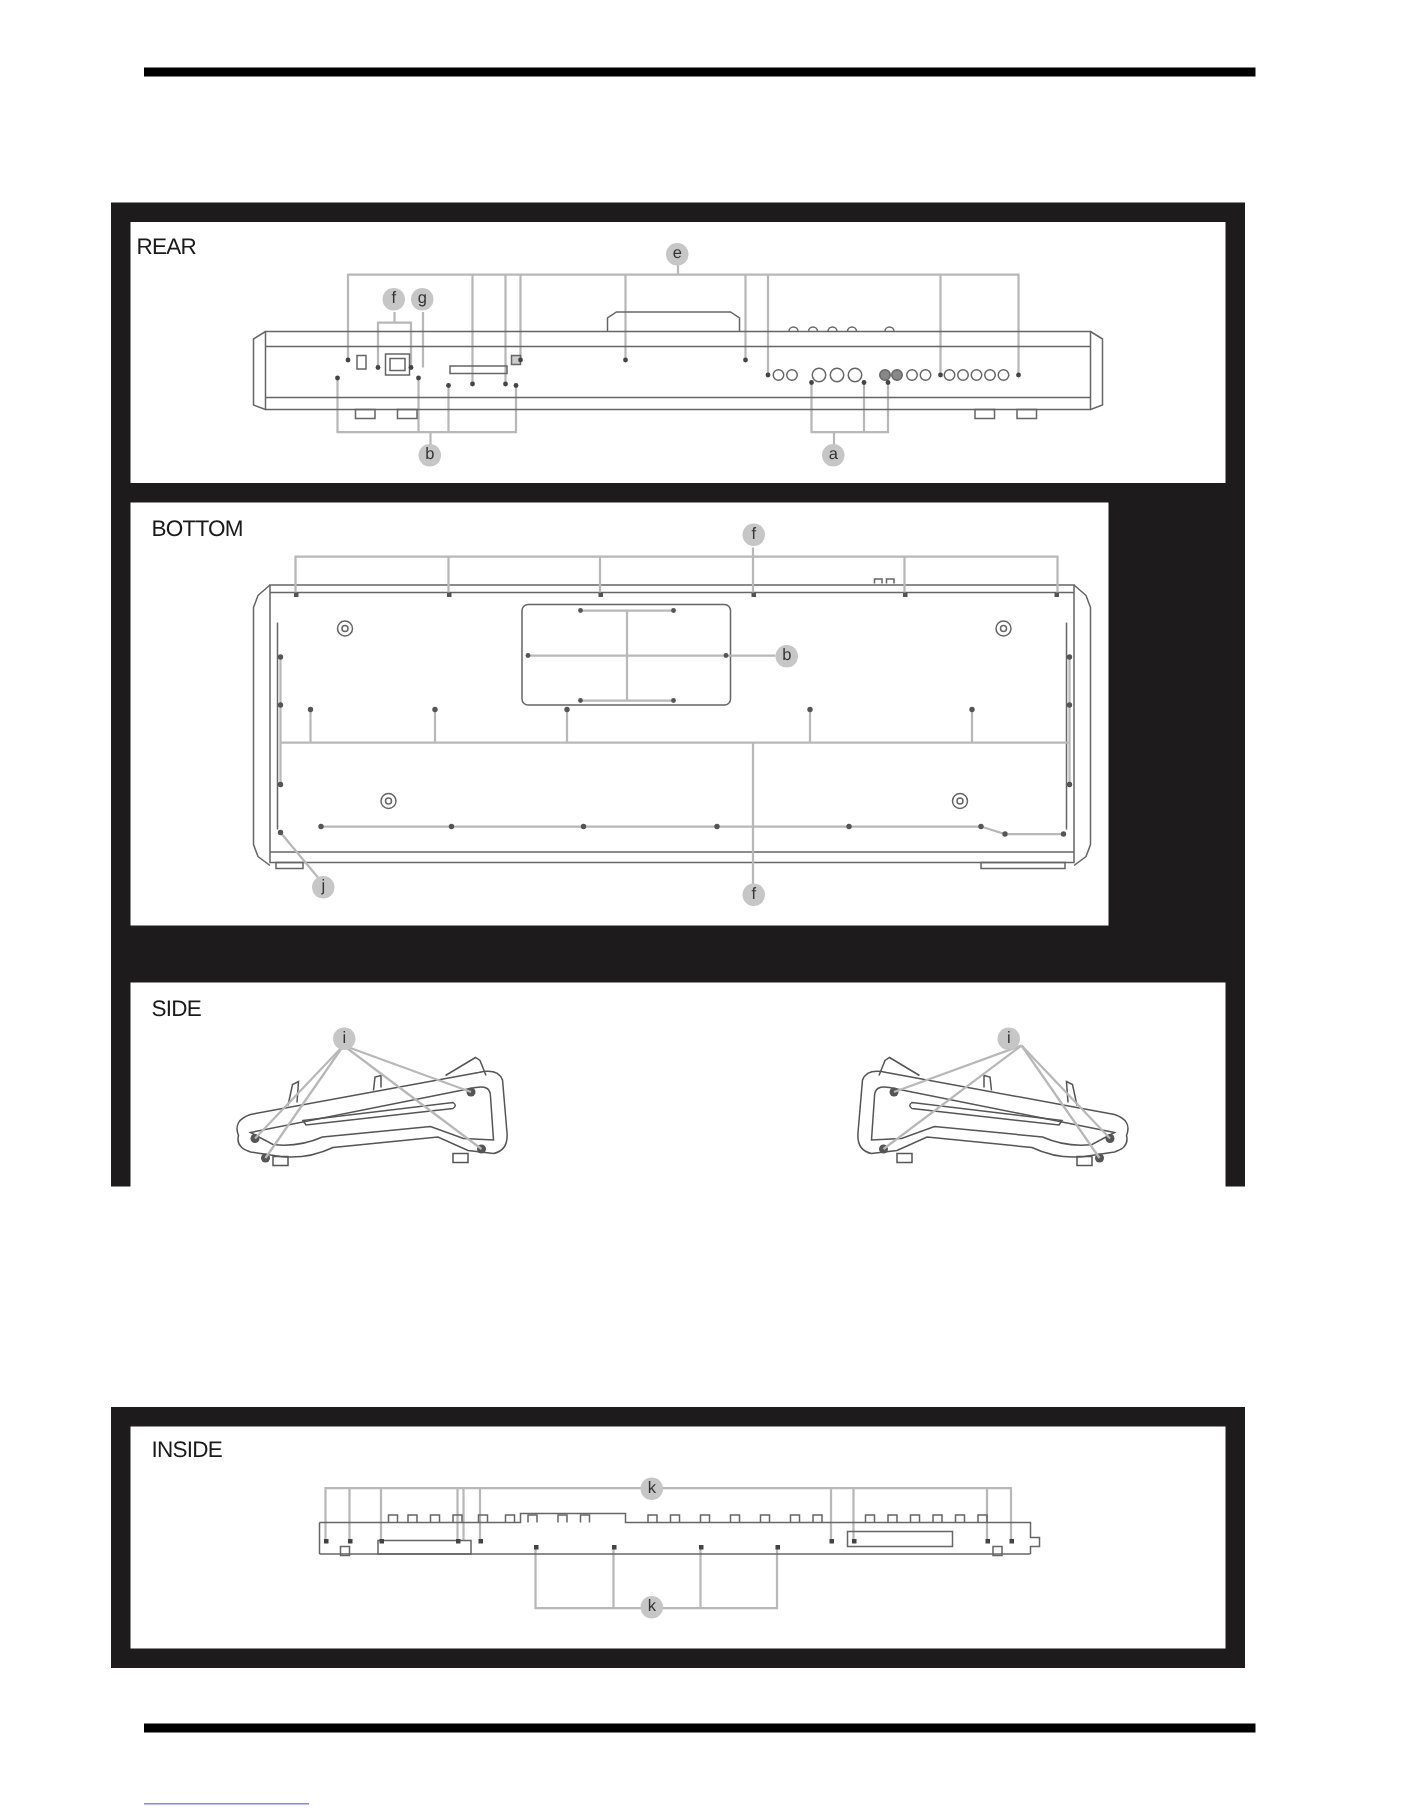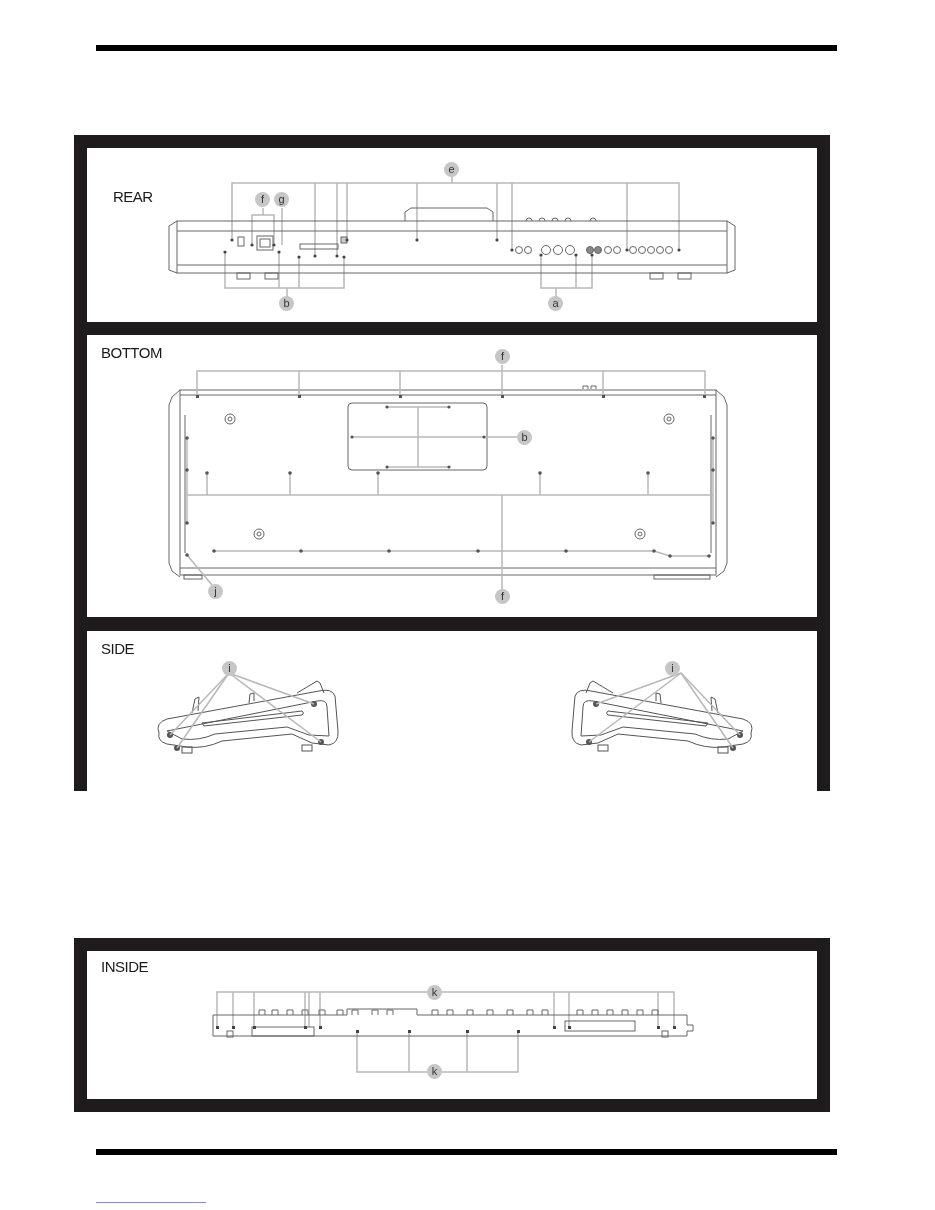--- a/index.html
+++ b/index.html
@@ -19,21 +19,21 @@
 </head>
 <body>
 
 <div class="rule" style="left:96px;top:45px;width:741px;height:6px;"></div>
 <div class="rule" style="left:96px;top:1149px;width:741px;height:6px;"></div>
 <div class="link-line" style="left:96px;top:1202px;width:110px;"></div>
 
 <div class="frame" style="left:74px;top:135px;width:756px;height:656px;"></div>
 
 <div class="panel" style="left:87px;top:148px;width:730px;height:174px;">
-  <span class="section-title" style="left:26px;top:8px;margin-top:32px;">REAR</span>
+  <span class="section-title" style="left:4px;top:8px;">REAR</span>
   <svg class="drawing" width="730" height="174">
     <g stroke="#b8b8b8" stroke-width="1.5" fill="none">
 
       <polyline points="145,92 145,35 592,35 592,102"></polyline>
       <line x1="228" y1="35" x2="228" y2="108"></line>
       <line x1="250" y1="35" x2="250" y2="108"></line>
       <line x1="260" y1="35" x2="260" y2="92"></line>
       <line x1="330" y1="35" x2="330" y2="92"></line>
       <line x1="410" y1="35" x2="410" y2="92"></line>
       <line x1="425" y1="35" x2="425" y2="102"></line>
@@ -117,21 +117,21 @@
         <circle cx="592" cy="102" r="1.6"></circle>
     </g>
   </svg>
   <div class="callout" style="left:357px;top:14px;">e</div>
   <div class="callout" style="left:168px;top:44px;">f</div>
   <div class="callout" style="left:187px;top:44px;">g</div>
   <div class="callout" style="left:192px;top:148px;">b</div>
   <div class="callout" style="left:461px;top:148px;">a</div>
 </div>
 
-<div class="panel" style="left:87px;top:335px;width:730px;height:282px;">
+<div class="panel" style="left:87px;top:335px;width:652px;height:282px;">
   <span class="section-title" style="left:14px;top:9px;">BOTTOM</span>
   <svg class="drawing" width="730" height="282">
     <g stroke="#666" stroke-width="1" fill="none">
       <rect x="93" y="55" width="536" height="185"></rect>
       <line x1="93" y1="60" x2="629" y2="60"></line>
       <line x1="93" y1="233" x2="629" y2="233"></line>
       <path d="M93,55 L85,62 L82,70 L82,228 L85,236 L93,242"></path>
       <path d="M629,55 L637,62 L640,70 L640,228 L637,236 L629,242"></path>
       <line x1="98" y1="80" x2="98" y2="218"></line>
       <line x1="624" y1="80" x2="624" y2="218"></line>
@@ -211,21 +211,21 @@
         <circle cx="622" cy="221" r="1.8"></circle>
       <circle cx="100" cy="220" r="1.8"></circle>
     </g>
   </svg>
   <div class="callout" style="left:408px;top:14px;">f</div>
   <div class="callout" style="left:430px;top:95px;">b</div>
   <div class="callout" style="left:408px;top:254px;">f</div>
   <div class="callout" style="left:121px;top:249px;">j</div>
 </div>
 
-<div class="panel" style="left:87px;top:631px;width:730px;height:180px;">
+<div class="panel" style="left:87px;top:655px;width:730px;height:180px;">
   <span class="section-title" style="left:14px;top:9px;">SIDE</span>
   <svg class="drawing" width="730" height="146">
 
     <g stroke="#555" stroke-width="1" fill="none">
       <path d="M72,102 Q68,92 80,88 L232,60 Q245,57 248,65 L251,100 Q252,112 242,114 L225,112 L205,103 L135,110 Q118,118 100,116 L80,113 Q70,110 72,102 Z"></path>
       <path d="M80,100 L230,70 Q240,68 240,76 L242,105 L222,104 L200,96 L128,103 Q112,110 95,108 Z"></path>
       <path d="M115,92 L215,80 Q218,82 215,84 L117,95 Z"></path>
       <rect x="95" y="116" width="10" height="6"></rect>
       <rect x="215" y="114" width="10" height="6"></rect>
       <path d="M105,82 L108,68 L112,66 L111,80"></path>

